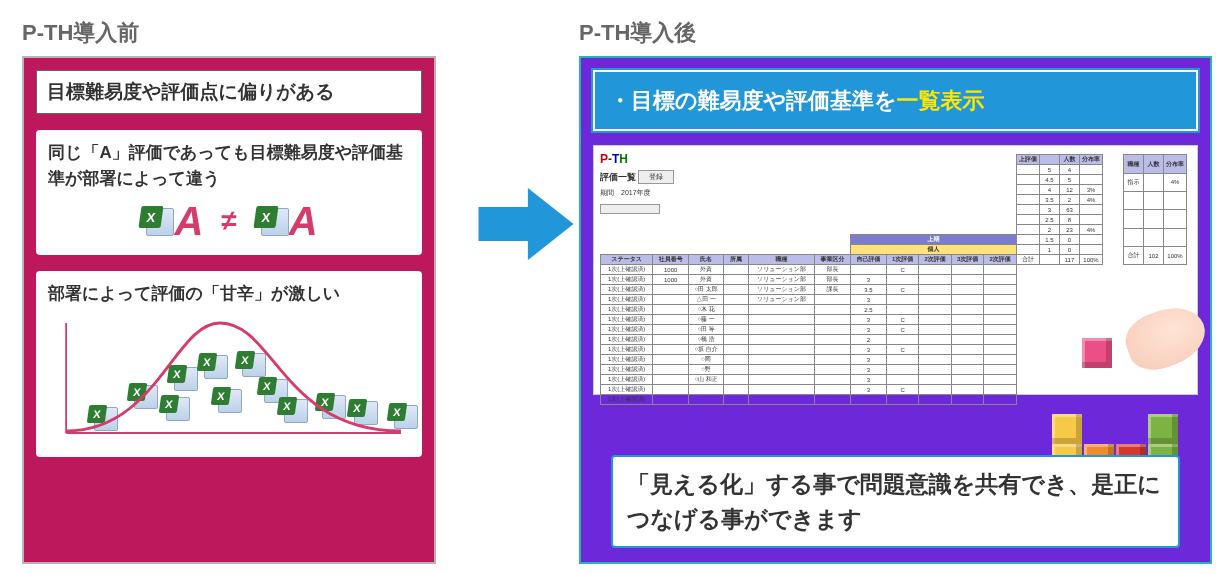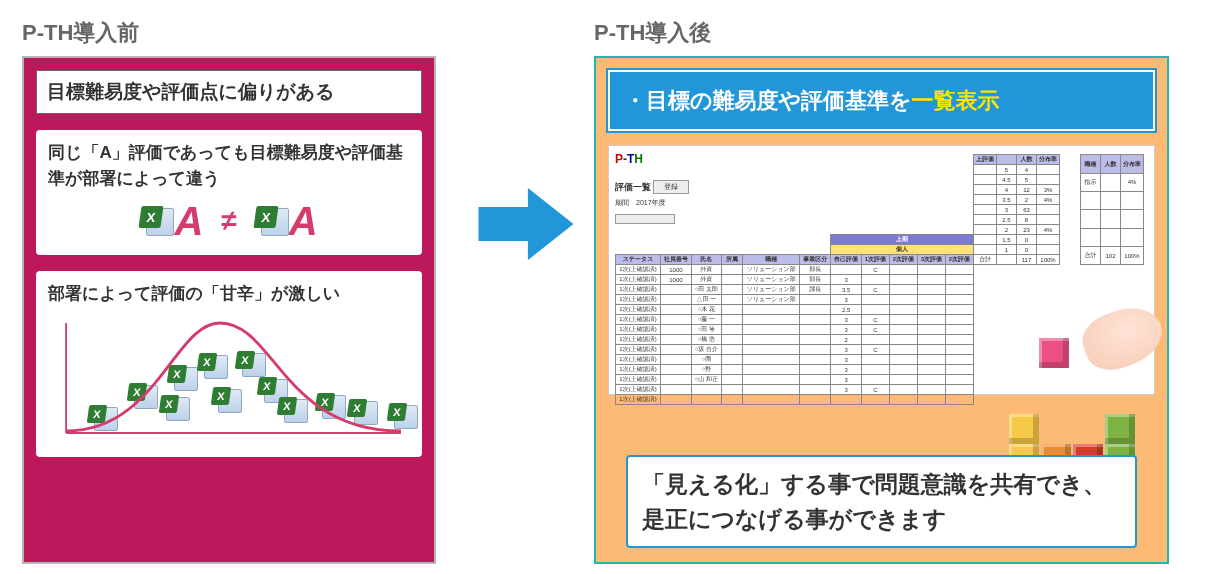--- a/index.html
+++ b/index.html
@@ -1,23 +1,23 @@
 <!DOCTYPE html>
 <html><head>
 <meta charset="utf-8">
 <style>
   *{box-sizing:border-box;margin:0;padding:0}
   body{font-family:"Meiryo","Hiragino Kaku Gothic Pro",sans-serif;width:1228px;height:574px;background:#fff;position:relative;font-size:14px;color:#333}
   .col{position:absolute;top:18px}
   .col-left{left:22px;width:414px}
-  .col-right{left:594px;width:575px}
+  .col-right{left:579px;width:633px}
   .section-title{font-size:22px;font-weight:bold;color:#666;margin-bottom:8px}
   .panel{border:2px solid #b5b5b5;padding:12px;height:508px;position:relative}
   .panel-left{background:#be185d}
-  .panel-right{background:#fdba74;border-color:#27b5b0}
+  .panel-right{background:#6d28d9;border-color:#27b5b0}
   .white-box{background:#fff;border:1px solid #666;padding:8px 10px;font-size:19px;font-weight:bold}
   .sub-box{background:#fff;border-radius:4px;padding:10px 12px;margin-top:16px;position:relative;overflow:hidden}
   .sub-text{font-size:17px;font-weight:bold;line-height:1.5}
   .ax-row{display:flex;justify-content:center;align-items:center;gap:18px;margin:10px 0 4px}
   .excel-ic{display:inline-flex;align-items:center}
   .xls{width:38px;height:38px;position:relative}
   .xls-sheet{position:absolute;left:6px;top:6px;width:28px;height:28px;background:linear-gradient(#dfe9f5,#bcd1ea);border:1px solid #8fa8c4;border-radius:2px}
   .xls-badge{position:absolute;left:0;top:4px;width:22px;height:22px;background:#2e7d32;color:#fff;font-weight:bold;font-size:13px;display:flex;align-items:center;justify-content:center;transform:skewX(-8deg);border-radius:2px}
   .big-A{font-size:40px;font-weight:bold;color:#d63c6b;font-style:italic;line-height:1;margin-left:-4px}
   .neq{font-size:28px;font-weight:bold;color:#d63c6b}
@@ -25,21 +25,21 @@
   .curve-area svg{position:absolute;left:0;top:0;width:100%;height:100%}
   .scatter-icons{position:absolute;inset:0}
   .scatter-icons .xls{position:absolute;width:32px;height:32px}
   .scatter-icons .xls-sheet{width:24px;height:24px}
   .scatter-icons .xls-badge{width:18px;height:18px;font-size:11px}
   .arrow{position:absolute;left:478px;top:186px;width:96px;height:76px}
   .arrow svg{width:100%;height:100%}
   .blue-hero{background:#2196d8;color:#fff;border:2px solid #fff;outline:2px solid #2196d8;padding:10px 14px;font-size:22px;font-weight:bold;line-height:1.7}
   .blue-hero .hl{color:#ffe600}
   .screenshot{background:#fff;border:1px solid #ccc;margin-top:14px;padding:6px;height:250px;position:relative;font-size:7px;color:#333}
-  .sshdr{display:flex;align-items:center;gap:8px;margin-bottom:14px}
+  .sshdr{display:flex;align-items:center;gap:8px;margin-bottom:4px}
   .sstable{border-collapse:collapse;font-size:6px}
   .sstable td,.sstable th{border:1px solid #888;padding:0 2px;height:10px;min-width:20px;text-align:center}
   .sstable th{background:#bcbce8}
   .ss-summary{display:flex;gap:20px;position:absolute;right:10px;top:8px}
   .ss-main{position:absolute;left:6px;top:88px;right:180px}
   .ss-main th{background:#bcbce8}
   .ss-main .grp{background:#7b7bd0;color:#fff}
   .ss-main .grp-y{background:#ffe27a}
   .blocks{position:absolute;right:10px;bottom:86px;width:160px;height:160px}
   .blocks .hand{position:absolute;right:-6px;top:-6px;width:80px;height:56px;background:radial-gradient(ellipse at 60% 40%,#ffe4d6,#f7c9b5);border-radius:40% 50% 50% 40%;transform:rotate(-20deg)}

